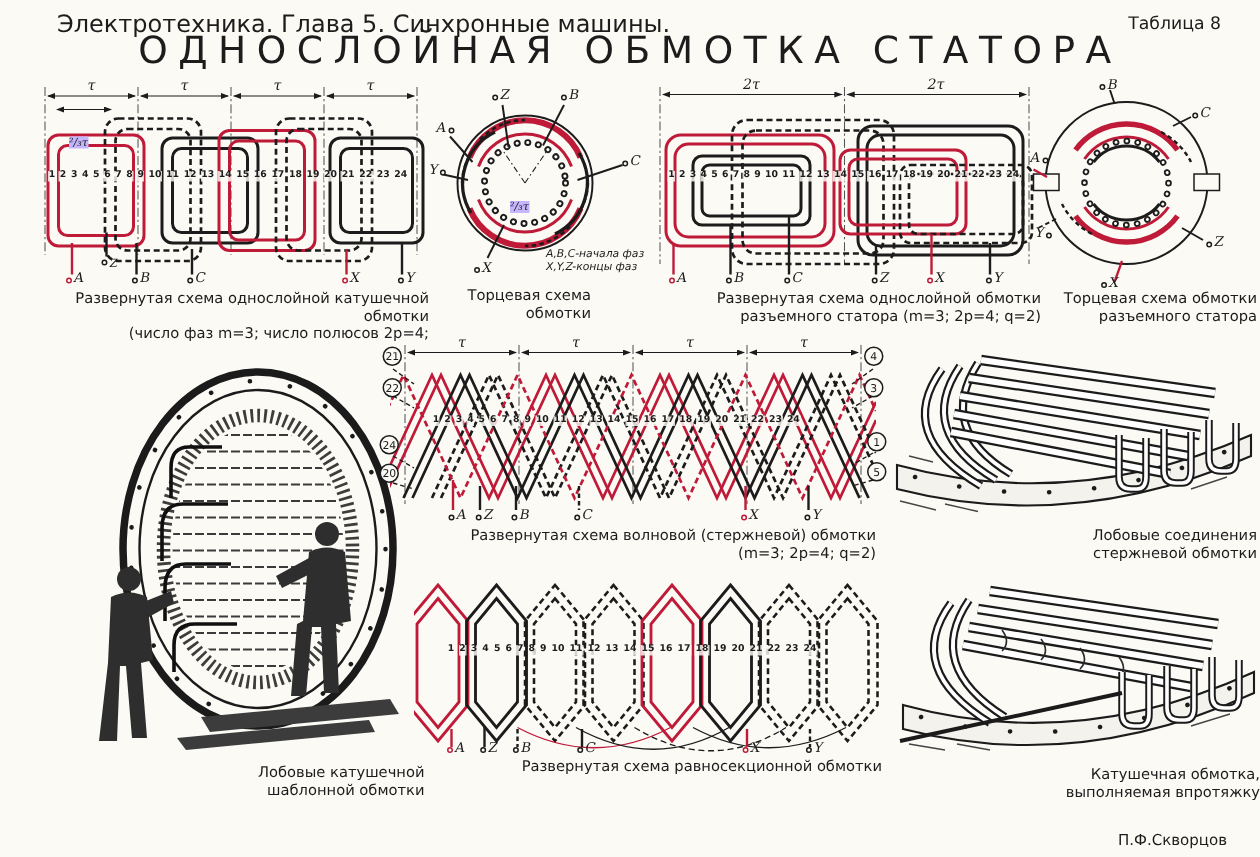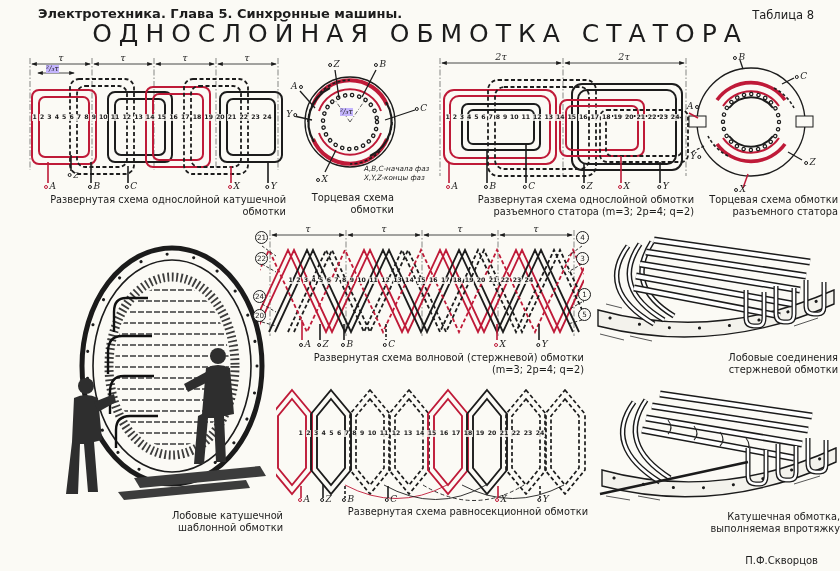--- a/index.html
+++ b/index.html
@@ -5,38 +5,38 @@
   * { margin:0; padding:0; box-sizing:border-box; }
   html,body { width:840px; height:571px; }
   body {
     background:#fbfaf5;
     font-family:"DejaVu Sans", sans-serif;
     color:#1c1c1c;
     position:relative;
     overflow:hidden;
   }
   .page { position:absolute; inset:0; }
-  .hdr-left  { position:absolute; left:38px; top:6px;  font-size:13px;font-weight:bold; }
+  .hdr-left  { position:absolute; left:38px; top:6px;  font-size:16px; }
   .hdr-right { position:absolute; right:26px; top:8px; font-size:11.5px; }
   .title {
     position:absolute; left:0; width:100%; top:19px; text-align:center;
     font-size:25px; font-weight:normal; letter-spacing:7px; white-space:nowrap;
   }
   figure { position:absolute; }
   .art { position:relative; }
   .art svg { position:absolute; left:0; top:0; width:100%; height:100%; display:block; }
   figcaption { text-align:right; font-size:9.8px; line-height:1.18; margin-top:2px; }
   .tau {
     position:absolute; transform:translateX(-50%);
     font-size:9.5px; font-style:italic; font-family:"DejaVu Serif", serif;
     background:#fbfaf5; padding:0 2px; line-height:1;
   }
   .tau-sub {
     position:absolute; font-size:7.5px; font-style:italic;
-    font-family:"DejaVu Serif", serif; background:#c4b5fd; line-height:1;
+    font-family:"DejaVu Serif", serif; background:#c4b5fd; line-height:1;margin-top:26px;
   }
   .slotrow {
     position:absolute; display:flex; justify-content:space-between;
     font-size:6.2px; font-weight:600; letter-spacing:0;
   }
   .slotrow span { background:rgba(251,250,245,.82); padding:0 .5px; line-height:1.1; }
   .term {
     position:absolute; bottom:1px; transform:translateX(-50%);
     font-size:9px; font-style:italic; font-family:"DejaVu Serif", serif;
     display:flex; align-items:center; gap:1.5px; line-height:1;
@@ -172,20 +172,21 @@
           <i class="o"></i>
           <span>X</span>
         </span>
       <span class="term" style="left:249px">
           <i class="o"></i>
           <span>Y</span>
         </span>
     </div>
     <figcaption>
       <span class="cl">Развернутая схема однослойной катушечной обмотки</span>
+      <span class="cl">(число фаз m=3; число полюсов 2p=4;</span>
     </figcaption>
   </figure>
 
   <figure style="left:288px;top:58px;width:148px;">
     <div class="art" style="height:132px;">
       <svg viewBox="0 0 148 132">
         <circle cx="62" cy="64" r="45" fill="none" stroke="#1c1c1c" stroke-width="1.3"></circle>
         <g fill="none" stroke="#bf1a38">
           <path d="M25 47 A40 40 0 0 1 99 47" stroke-width="4"></path>
           <path d="M31 53 A33 33 0 0 1 93 53" stroke-width="2"></path>

